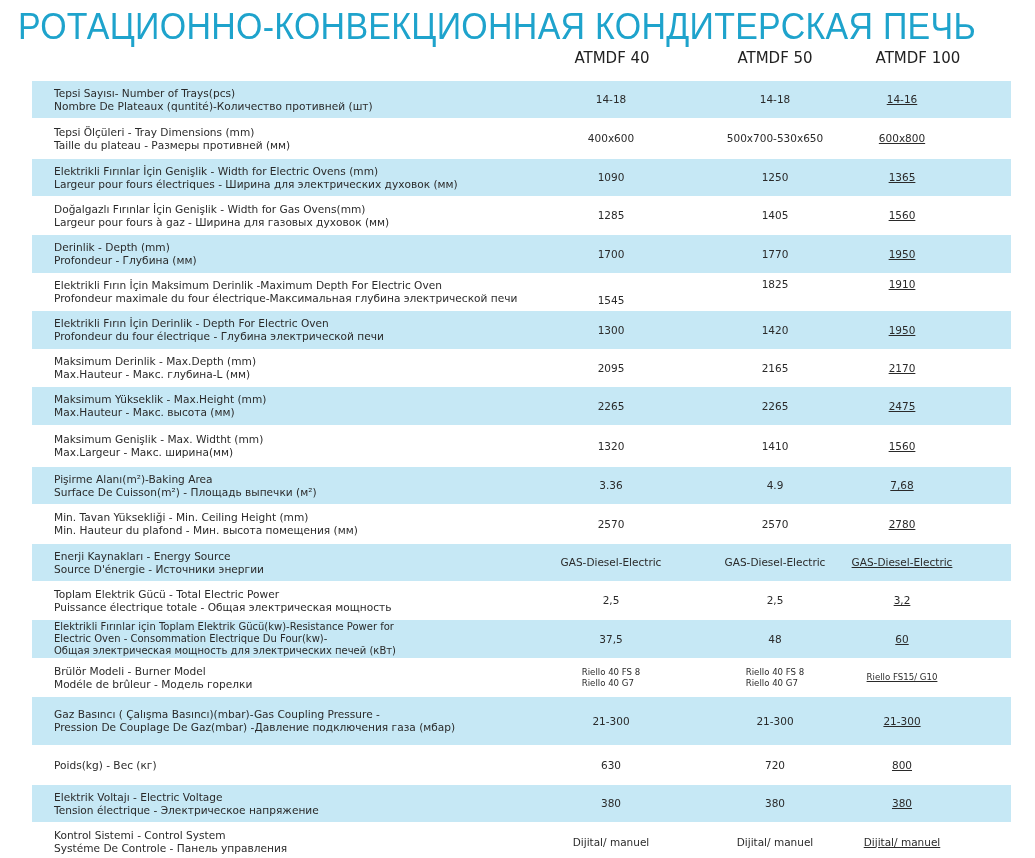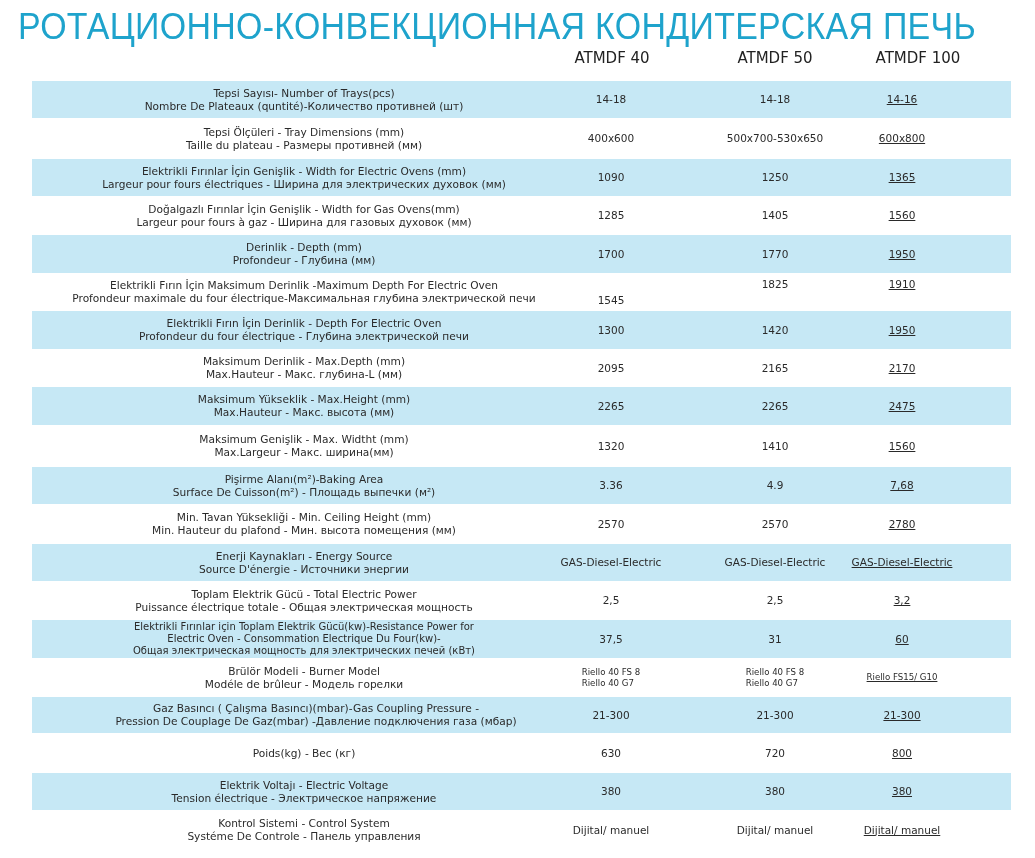--- a/index.html
+++ b/index.html
@@ -6,21 +6,21 @@
     body { width: 1035px; height: 858px; position: relative; overflow: hidden;
       font-family: "DejaVu Sans", sans-serif; color: #2a2a2a; }
     .title { position: absolute; left: 18px; top: 4px; width: 1010px;
       font-family: "Liberation Sans", sans-serif; font-size: 36.5px; color: #1ea3cc;
       letter-spacing: 0.3px; white-space: nowrap; line-height: 46px; transform: scaleX(0.93); transform-origin: left top; }
     .head { position: absolute; top: 49px; font-size: 15px; color: #222; text-align: center; width: 140px;
       font-family: "DejaVu Sans", sans-serif; }
     .table { position: absolute; left: 32px; top: 81px; width: 979px; }
     .row { position: relative; display: flex; align-items: center; }
     .row.shaded { background: #c6e8f5; }
-    .row .label { width: 500px; padding-left: 22px; font-size: 10.6px; line-height: 13px; color: #2a2a2a; text-align: center; }
+    .row .label { width: 500px; padding-left: 22px; font-size: 10.6px; line-height: 13px; color: #2a2a2a; }
     .row .label.small { font-size: 10px; line-height: 12px; }
     .cell { position: absolute; top: 0; bottom: 0; width: 180px; display: flex; align-items: center;
       justify-content: center; font-size: 10.5px; color: #2a2a2a; text-align: center; line-height: 11px; }
     .c1 { left: 489px; }
     .c2 { left: 653px; }
     .c3 { left: 780px; text-decoration: underline; }
     .smallwrap { display: block; text-align: left; }
   </style>
 </head>
 <body>
@@ -173,21 +173,21 @@
     <div class="cell c3">3,2</div>
   </div>
 
   <div class="row shaded" style="height:38px;">
     <div class="label small">
         <div>Elektrikli Fırınlar için Toplam Elektrik Gücü(kw)-Resistance Power for</div>
         <div>Electric Oven - Consommation Electrique Du Four(kw)-</div>
         <div>Общая электрическая мощность для электрических печей (кВт)</div>
       </div>
     <div class="cell c1">37,5</div>
-    <div class="cell c2">31</div>
+    <div class="cell c2">48</div>
     <div class="cell c3">60</div>
   </div>
 
   <div class="row" style="height:39px;">
     <div class="label">
         <div>Brülör Modeli - Burner Model</div>
         <div>Modéle de brûleur - Модель горелки</div>
       </div>
     <div class="cell c1">
       <span class="smallwrap" style="font-size:8.6px;line-height:11px;">
@@ -199,21 +199,21 @@
       <span class="smallwrap" style="font-size:8.6px;line-height:11px;">
           <span style="display:block;">Riello 40 FS 8</span>
           <span style="display:block;">Riello 40 G7</span>
         </span>
     </div>
     <div class="cell c3" style="font-size:8.6px;">
       <span>Riello FS15/ G10</span>
     </div>
   </div>
 
-  <div class="row shaded" style="height:36px;padding-left:12px;">
+  <div class="row shaded" style="height:48px;">
     <div class="label">
         <div>Gaz Basıncı ( Çalışma Basıncı)(mbar)-Gas Coupling Pressure -</div>
         <div>Pression De Couplage De Gaz(mbar) -Давление подключения газа (мбар)</div>
       </div>
     <div class="cell c1">21-300</div>
     <div class="cell c2">21-300</div>
     <div class="cell c3">21-300</div>
   </div>
 
   <div class="row" style="height:40px;">

